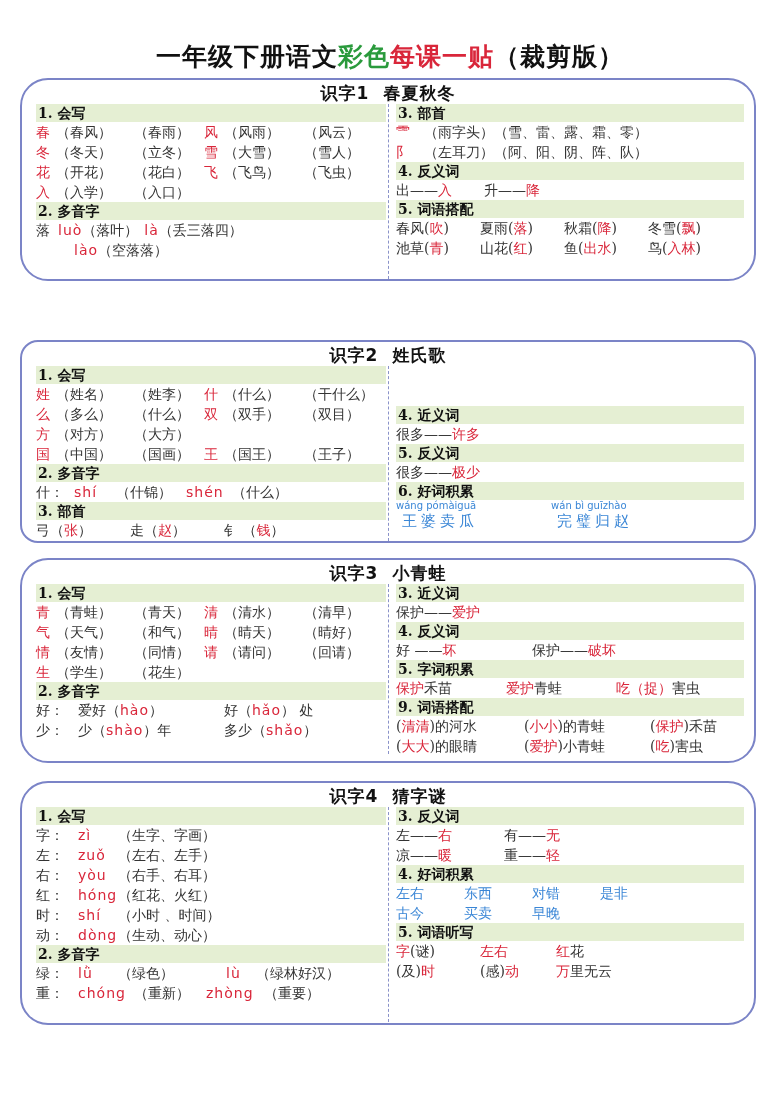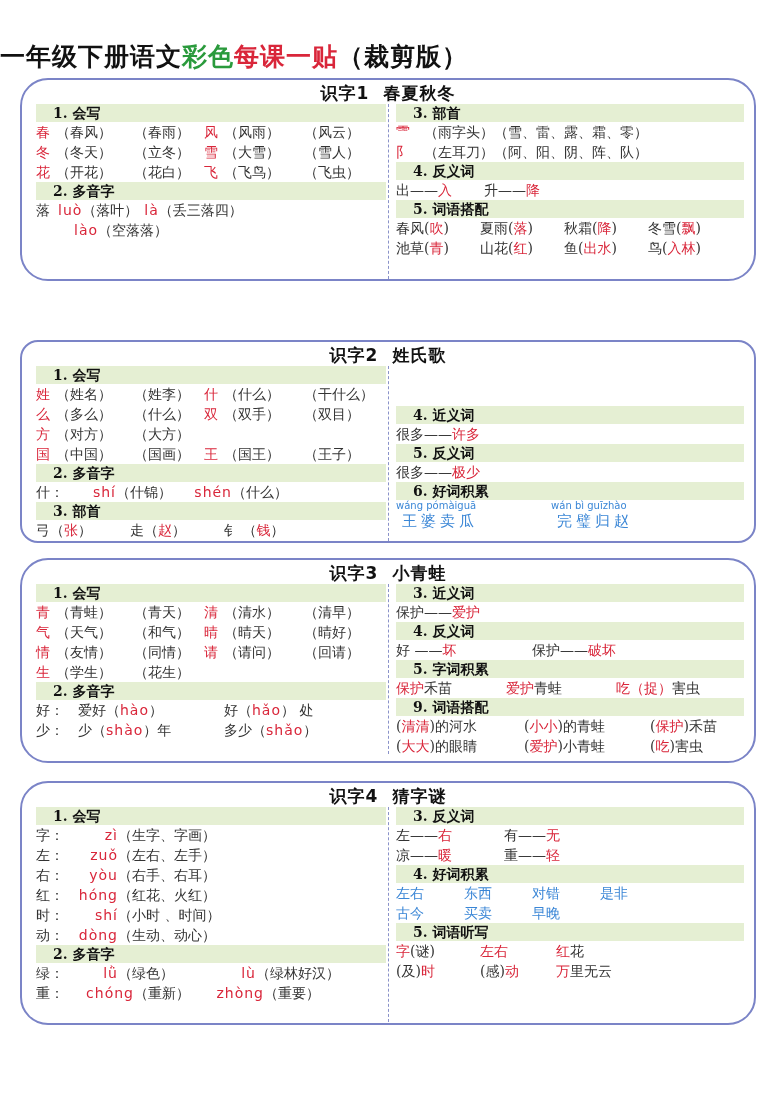--- a/index.html
+++ b/index.html
@@ -1,20 +1,20 @@
 <!DOCTYPE html>
 <html><head>
 <meta charset="utf-8">
 <style>
   * { box-sizing: border-box; margin: 0; padding: 0; }
   html, body { width: 780px; height: 1102px; background: #ffffff; overflow: hidden; }
   body { font-family: "DejaVu Serif", "Liberation Serif", serif; color: #333; position: relative; }
 
   .page-title {
-    position: absolute; left: 0; top: 40px; width: 780px; text-align: left;
+    position: absolute; left: 0; top: 40px; width: 780px; text-align: center;
     font-size: 25px; font-weight: bold; color: #111; letter-spacing: 1px;
     font-family: "DejaVu Serif", serif;
   }
   .page-title .g { color: #2a9a3c; }
   .page-title .r { color: #d9263a; }
 
   .card {
     position: absolute; left: 20px; width: 736px;
     border: 2px solid #7b84c7; border-radius: 28px;
     background: #fff;
@@ -26,28 +26,28 @@
   .card-title .num { font-family: "DejaVu Sans", sans-serif; margin-right: 14px; }
   .divider {
     position: absolute; left: 366px; width: 0; border-left: 1.5px dashed #8a92c9;
   }
   .col { position: absolute; }
   .col.left { left: 14px; width: 350px; }
   .col.right { left: 374px; width: 348px; }
 
   .sec-head {
     height: 18px; line-height: 18px; background: #e5efd3;
-    font-size: 14px; font-weight: bold; color: #111; padding-left: 17px;
+    font-size: 14px; font-weight: bold; color: #111; padding-left: 2px;
     margin-right: 0;
   }
   .row { height: 20px; line-height: 20px; font-size: 14px; white-space: nowrap; color: #333; }
   .row span { display: inline-block; }
   .red { color: #d9263a; }
   .blue { color: #3a86d6; }
-  .py { font-family: "DejaVu Sans", sans-serif; letter-spacing: 1px; text-align: right; }
+  .py { font-family: "DejaVu Sans", sans-serif; letter-spacing: 1px; }
 
   .pyword { display: inline-block; vertical-align: top; width: 150px; }
   .pyword .pyt { font-family: "DejaVu Sans", sans-serif; font-size: 10px; color: #3a86d6; line-height: 12px; height: 12px; }
   .pyword .hz { font-size: 15px; color: #3a86d6; letter-spacing: 4px; line-height: 18px; padding-left: 6px; }
 </style>
 </head>
 <body>
 
 <div class="page-title">
   <span>一年级下册语文</span><span class="g">彩色</span><span class="r">每课一贴</span><span>（裁剪版）</span>
@@ -62,20 +62,23 @@
   <div class="col left" style="top:24px;">
     <div class="sec-head">1. 会写</div>
     <div class="row">
       <span class="red" style="width:20px">春</span><span style="width:78px">（春风）</span><span style="width:70px">（春雨）</span><span class="red" style="width:20px">风</span><span style="width:80px">（风雨）</span><span>（风云）</span>
     </div>
     <div class="row">
       <span class="red" style="width:20px">冬</span><span style="width:78px">（冬天）</span><span style="width:70px">（立冬）</span><span class="red" style="width:20px">雪</span><span style="width:80px">（大雪）</span><span>（雪人）</span>
     </div>
     <div class="row">
       <span class="red" style="width:20px">花</span><span style="width:78px">（开花）</span><span style="width:70px">（花白）</span><span class="red" style="width:20px">飞</span><span style="width:80px">（飞鸟）</span><span>（飞虫）</span>
+    </div>
+    <div class="row">
+      <span class="red" style="width:20px">入</span><span style="width:78px">（入学）</span><span style="width:70px">（入口）</span>
     </div>
     <div class="sec-head">2. 多音字</div>
     <div class="row">
       <span style="width:22px">落</span><span class="red py">luò</span><span>（落叶）</span><span class="red py" style="margin-left:6px">là</span><span>（丢三落四）</span>
     </div>
     <div class="row" style="padding-left:38px;">
       <span class="red py">lào</span><span>（空落落）</span>
     </div>
   </div>
 

